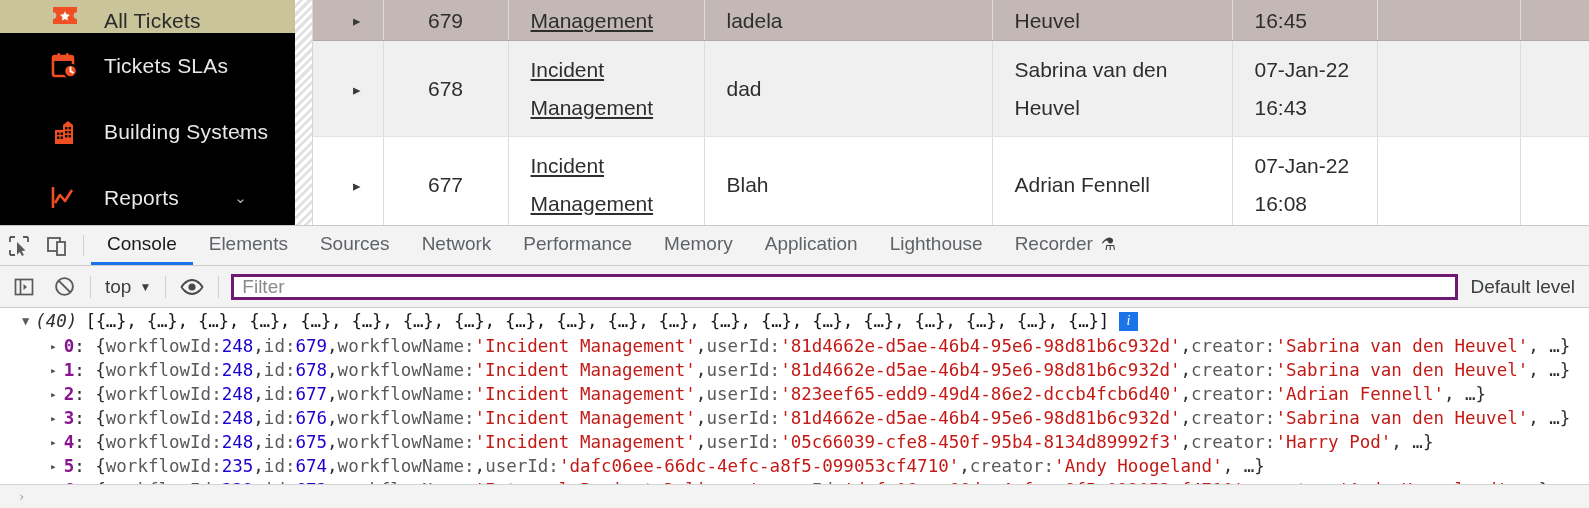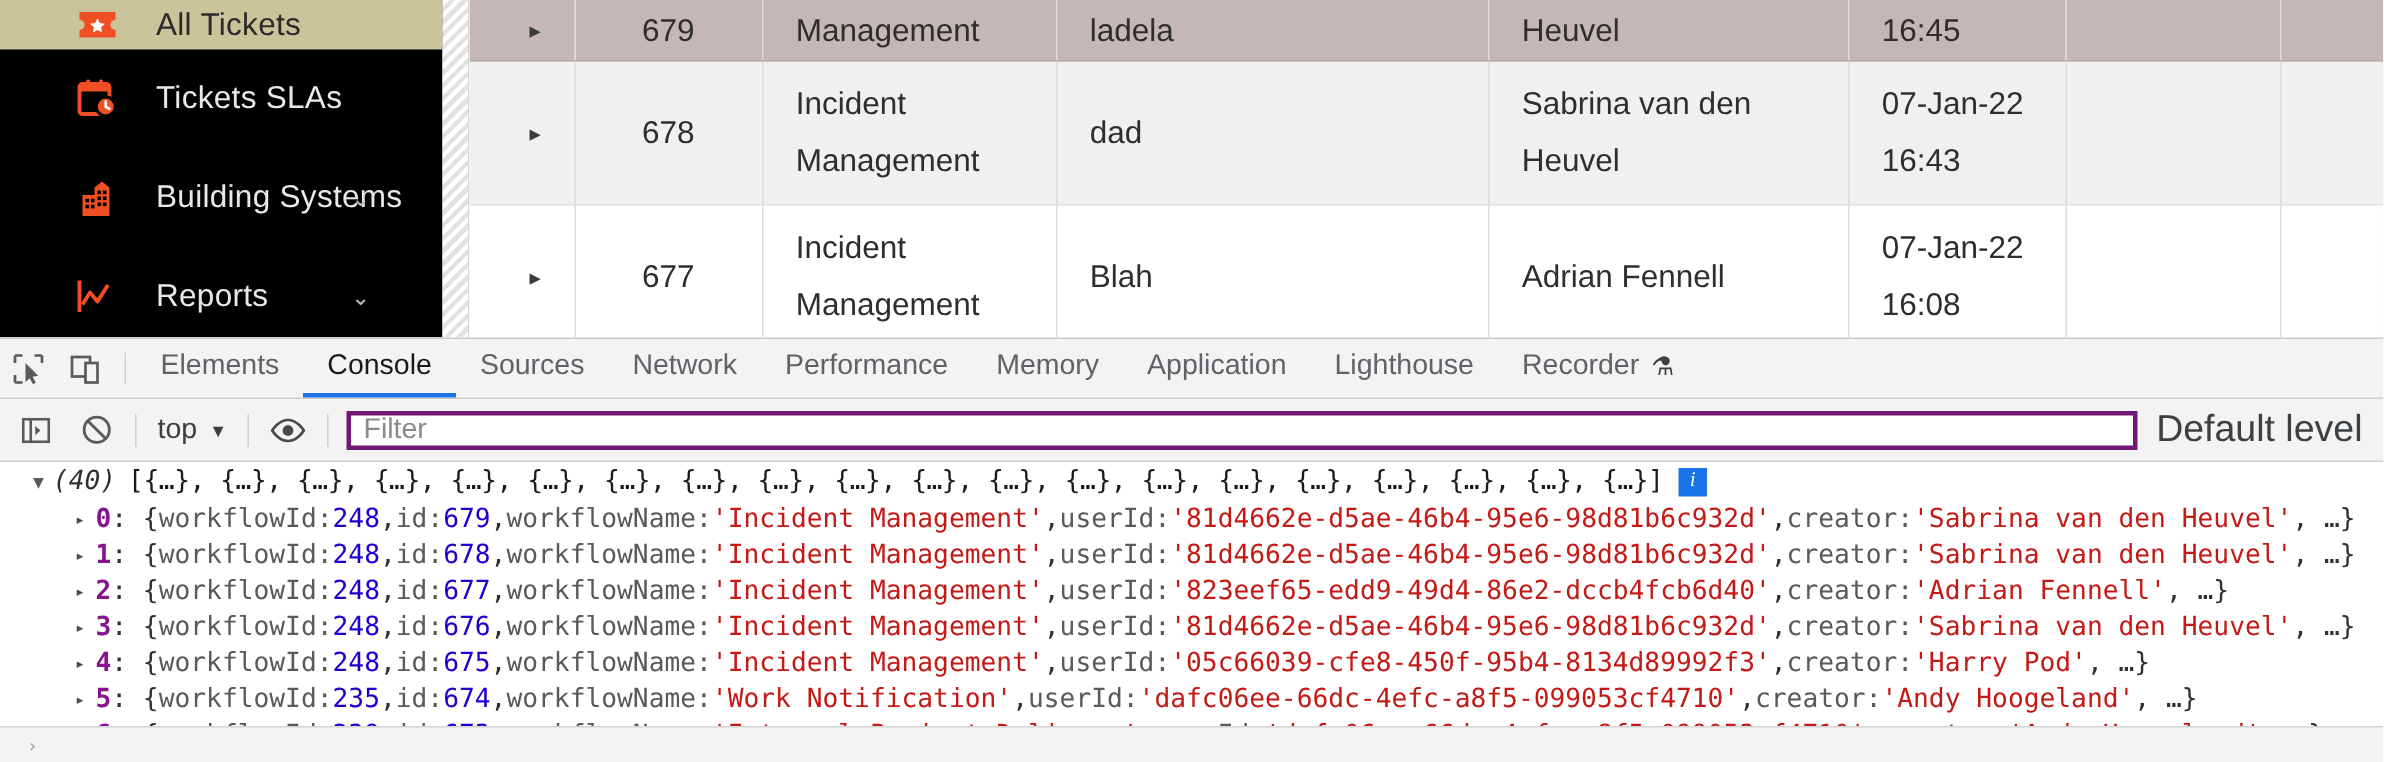--- a/index.html
+++ b/index.html
@@ -31,21 +31,21 @@
   .nav-item {
     position: relative;
     display: flex; align-items: center;
     height: 66px;
     padding-left: 48px;
     color: #e8e8e8;
     font-size: 21px;
     letter-spacing: .2px;
     white-space: nowrap;
   }
-  .nav-item.active { background: #c9c49a; color: #2b2b2b; }
+  .nav-item.active { background: #c9c49a; color: #2b2b2b; align-items: flex-end; }
   .nav-item .ico {
     width: 34px; height: 34px;
     display: inline-flex; align-items: center; justify-content: center;
     margin-right: 22px;
     flex: 0 0 auto;
   }
   .nav-item .label { flex: 1 1 auto; }
   .nav-item .chev {
     position: absolute; right: 48px; top: 50%;
     transform: translateY(-50%);
@@ -79,21 +79,21 @@
     border-bottom: 1px solid #e2e2e2;
     line-height: 38px;
     word-wrap: break-word;
   }
   tr.row-clip td { height: 33px; vertical-align: bottom; padding-bottom: 0; }
   tr.row-a td { height: 96px; background: #f0f0f0; }
   tr.row-b td { height: 96px; background: #ffffff; }
   tr.row-hl td { background: #c3b8b5; border-bottom: 1px solid #b3a8a5; }
   .c-exp  { width: 70px; text-align: right; padding-right: 0; }
   .c-id   { width: 125px; text-align: center; padding-left: 6px; }
-  .c-wf   { width: 196px; }
+  .c-wf   { width: 196px; text-decoration: underline; }
   .c-ttl  { width: 288px; }
   .c-cre  { width: 240px; }
   .c-dat  { width: 145px; margin-left: 34px; }
   .c-x1   { width: 143px; }
   .c-x2   { width: 69px; border-right: none; }
   .tri { color: #3b3b3b; font-size: 15px; }
 
   
   .devtools {
     position: absolute; left: 0; top: 225px;
@@ -147,21 +147,21 @@
     height: 26px;
     margin: 0 8px 0 6px;
     background: #ffffff;
     border: 3px solid #701a75;
     display: flex; align-items: center;
     padding: 0 8px;
     font-size: 19px; color: #8a8a8a;
   }
   .fb-level {
     padding: 0 10px 0 4px;
-    font-size: 25px; color: #3c4043;
+    font-size: 19px; color: #3c4043;
     white-space: nowrap;
   }
 
   
   .console {
     position: relative;
     height: 200px;
     overflow: hidden;
     background: #ffffff;
     font-family: "DejaVu Sans Mono", monospace;
@@ -334,25 +334,25 @@
         </svg>
       </div>
       <div class="dt-tool">
         <svg width="22" height="22" viewBox="0 0 22 22">
           <rect x="2" y="3" width="12" height="13" stroke="#5a5a5a" stroke-width="1.8" fill="none"></rect>
           <rect x="11" y="7" width="8" height="13" stroke="#5a5a5a" stroke-width="1.8" fill="#f3f3f3"></rect>
         </svg>
       </div>
       <div class="dt-sep"></div>
 
-      <div class="dt-tab">
-          <span>Elements</span>
-        </div>
       <div class="dt-tab sel">
           <span>Console</span>
+        </div>
+      <div class="dt-tab">
+          <span>Elements</span>
         </div>
       <div class="dt-tab">
           <span>Sources</span>
         </div>
       <div class="dt-tab">
           <span>Network</span>
         </div>
       <div class="dt-tab">
           <span>Performance</span>
         </div>
@@ -520,21 +520,20 @@
             <span class="disc">▸</span>
             <span class="k-idx">5</span>
             <span class="k-pun">: {</span>
             <span class="k-key">workflowId: </span>
             <span class="k-num">235</span>
             <span class="k-pun">, </span>
             <span class="k-key">id: </span>
             <span class="k-num">674</span>
             <span class="k-pun">, </span>
             <span class="k-key">workflowName: </span>
-            <span class="k-str">'Work Notification'</span>
             <span class="k-pun">, </span>
             <span class="k-key">userId: </span>
             <span class="k-str">'dafc06ee-66dc-4efc-a8f5-099053cf4710'</span>
             <span class="k-pun">, </span>
             <span class="k-key">creator: </span>
             <span class="k-str">'Andy Hoogeland'</span>
             <span class="k-pun">, …}</span>
           </div>
           <div class="log-row clipped">
             <span class="disc">▸</span>

